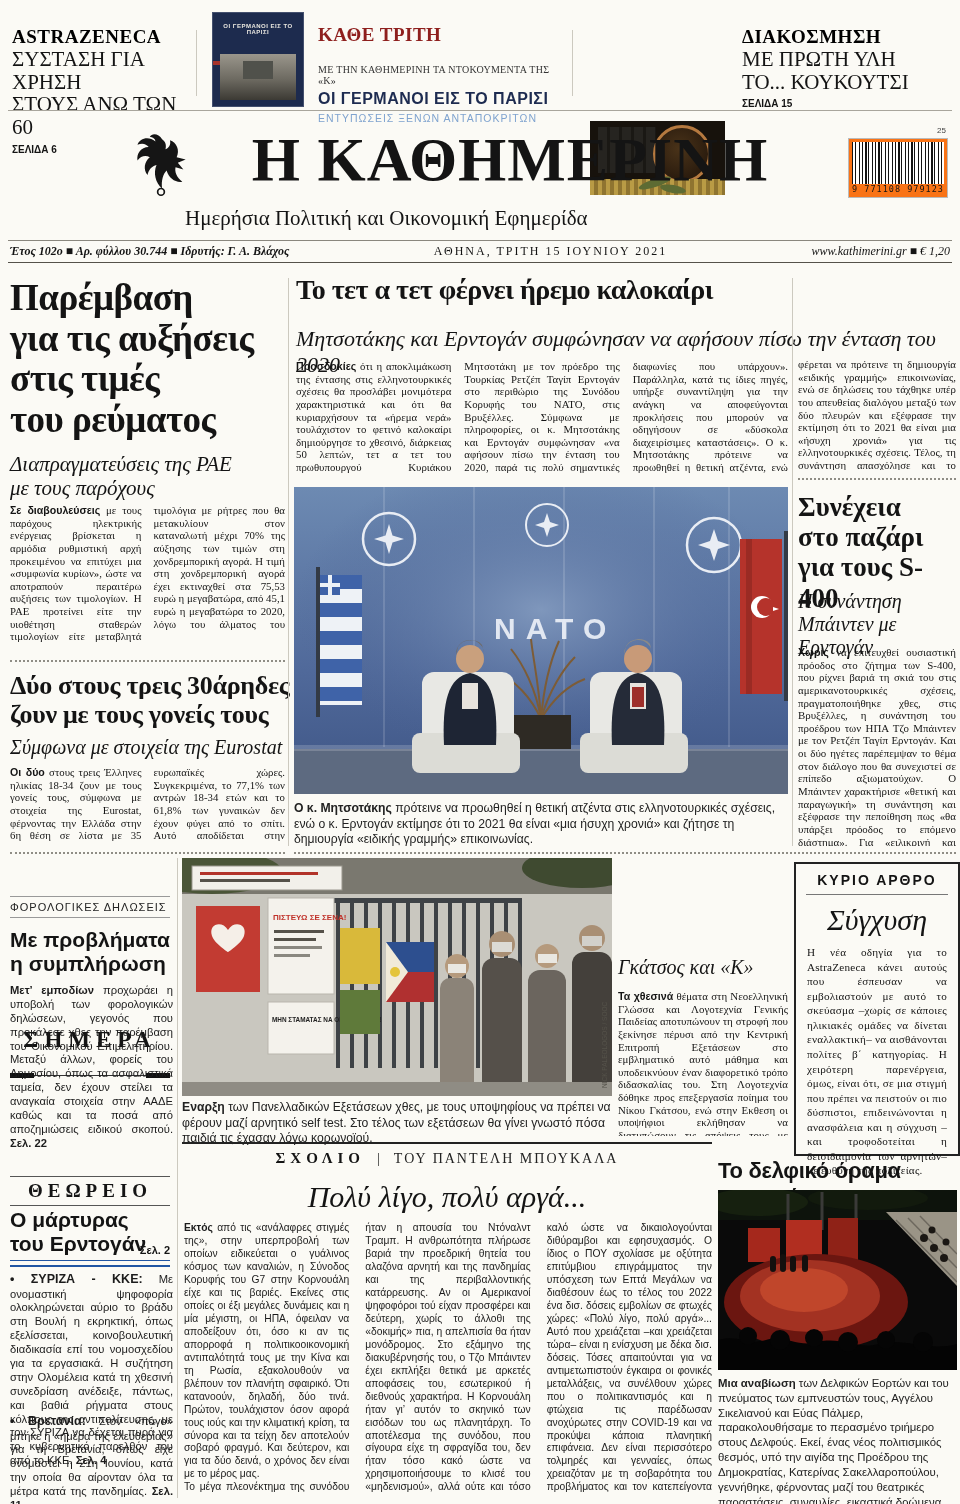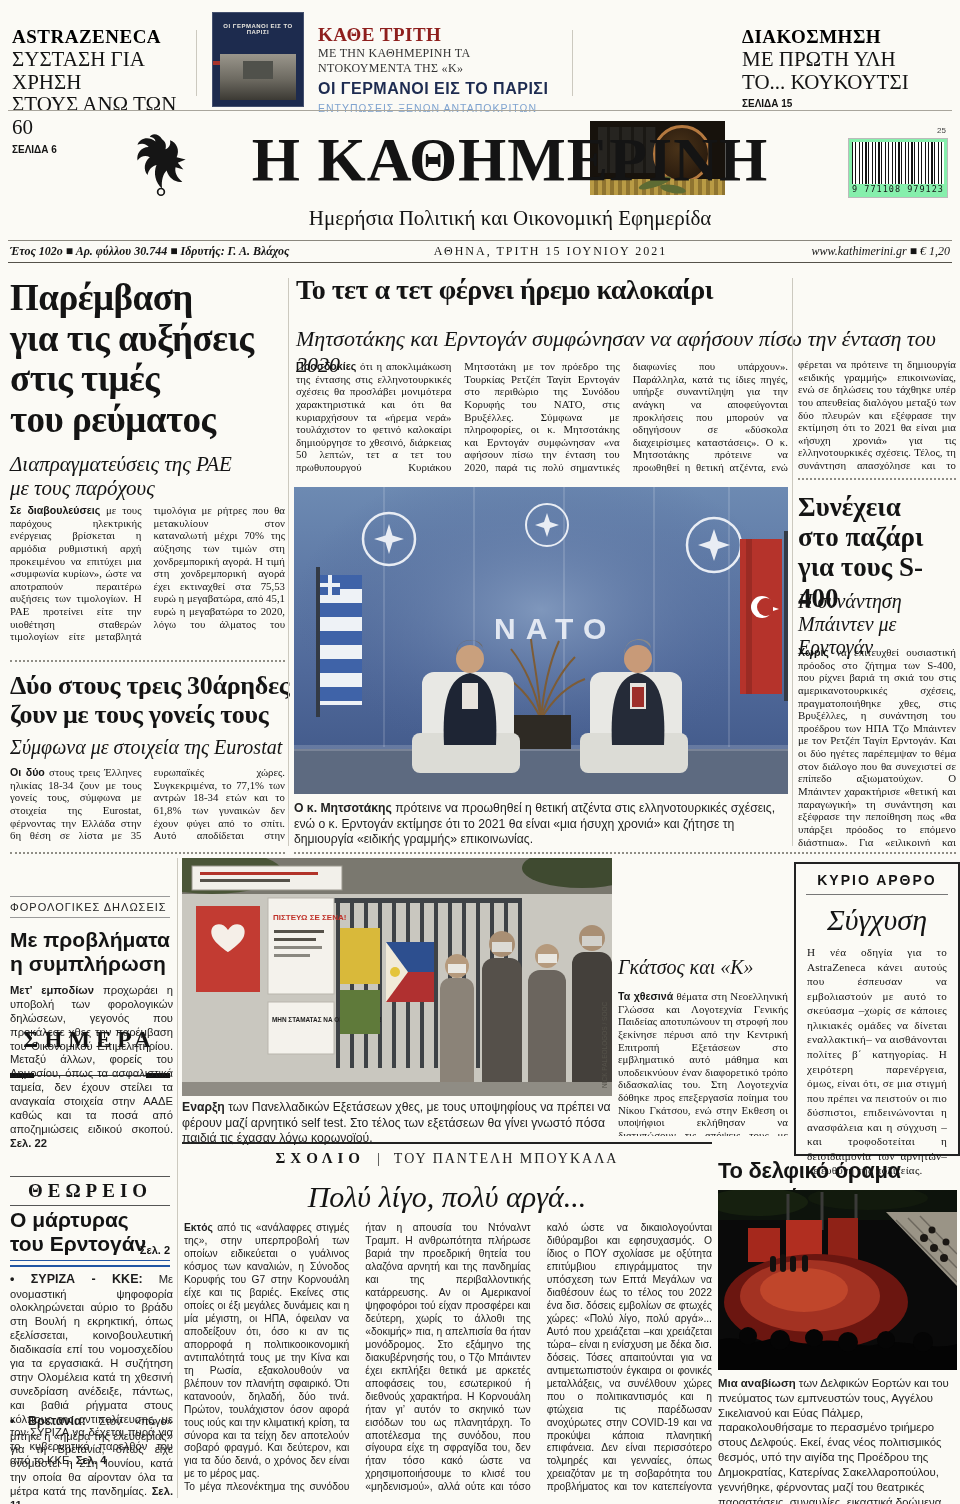--- a/index.html
+++ b/index.html
@@ -10,27 +10,27 @@
   .pre{white-space:pre-line;}
   .hrule{height:1px;background:#a8a59c;}
   .vrule{width:1px;background:#ccc9bf;}
   .dotted{border-top:2px dotted #8f8d85;height:0;}
   .red{color:#000000;}
   .dkred{color:#8e1f1d;}
 
   .promo-kicker{font-size:19px;font-weight:bold;letter-spacing:.5px;}
   .promo-line{font-size:21px;line-height:1.08;}
   .promo-page{font-size:10px;font-weight:bold;font-family:"Liberation Sans",sans-serif;margin-top:5px;}
-  .promo-sub{font-size:12px;letter-spacing:.3px;color:#333;margin-top:0;}
+  .promo-sub{font-size:10px;letter-spacing:.3px;color:#333;margin-top:18px;}
   .promo-title-navy{font-size:16px;font-weight:bold;color:#1d2b50;letter-spacing:.5px;
         font-family:"Liberation Sans",sans-serif;margin-top:4px;}
   .promo-sub2{font-size:10.5px;color:#7fa3cf;letter-spacing:1px;margin-top:4px;font-family:"Liberation Sans",sans-serif;}
 
   .mast-title{font-size:62px;font-weight:bold;letter-spacing:1px;text-align:center;}
-  .mast-sub{font-size:21px;text-align:center;}
+  .mast-sub{font-size:21px;}
   .infobar{border-top:1px solid #8a877e;border-bottom:1px solid #55524a;display:flex;
            justify-content:space-between;align-items:center;padding:3px 2px;}
   .info-left{font-size:12px;font-style:italic;font-weight:bold;}
   .info-center{font-size:12px;letter-spacing:2px;}
   .info-right{font-size:12px;font-style:italic;}
 
   .h-left{font-size:37px;font-weight:bold;line-height:1.1;letter-spacing:-.5px;}
   .sub-ital{font-style:italic;font-size:20px;line-height:1.15;}
   .h-main{font-size:28px;font-weight:bold;letter-spacing:-.5px;}
   .sub-main{font-size:22px;font-style:italic;}
@@ -62,21 +62,21 @@
   .sxolio-header{display:flex;justify-content:center;align-items:baseline;gap:10px;}
   .sx-sec{font-size:15px;font-weight:bold;letter-spacing:5px;}
   .sx-by{font-size:14px;letter-spacing:2px;color:#222;}
   .sx-title{font-size:30px;font-style:italic;text-align:center;}
   .sx-cols{column-count:3;column-gap:16px;font-family:"Liberation Sans",sans-serif;
            font-size:10.3px;line-height:1.26;text-align:justify;color:#1b1b1b;}
 
   .delphi-hl{font-family:"Liberation Sans",sans-serif;font-size:22px;font-weight:bold;letter-spacing:-.3px;}
   .small-caption{font-family:"Liberation Sans",sans-serif;font-size:11.4px;line-height:1.3;color:#222;}
 
-  .barcode{background:#86efac;border:1px solid #bbb;padding:3px;}
+  .barcode{background:#f97316;border:1px solid #bbb;padding:3px;}
   .barcode .stripes{height:42px;background:repeating-linear-gradient(90deg,#111 0 1.5px,#fff 1.5px 3px,#111 3px 4px,#fff 4px 6.6px);}
   .barcode .num{font-family:"DejaVu Sans Mono",monospace;font-size:8.5px;text-align:center;letter-spacing:1px;}
 
   .seeds{background:#17120c;overflow:hidden;position:relative;}
   .seeds .press{position:absolute;left:8px;top:6px;width:58px;height:46px;background:
      repeating-linear-gradient(90deg,#262420 0 9px,#1a1814 9px 12px);}
   .seeds .bowl{position:absolute;right:14px;top:4px;width:52px;height:52px;border-radius:50%;
      border:3px solid #b5793f;background:radial-gradient(circle at 45% 40%,#4a3319,#2b1c0e 70%);}
   .seeds .mat{position:absolute;left:0;bottom:0;width:100%;height:16px;
      background:repeating-linear-gradient(90deg,#b99b45 0 4px,#8f7430 4px 8px);}

